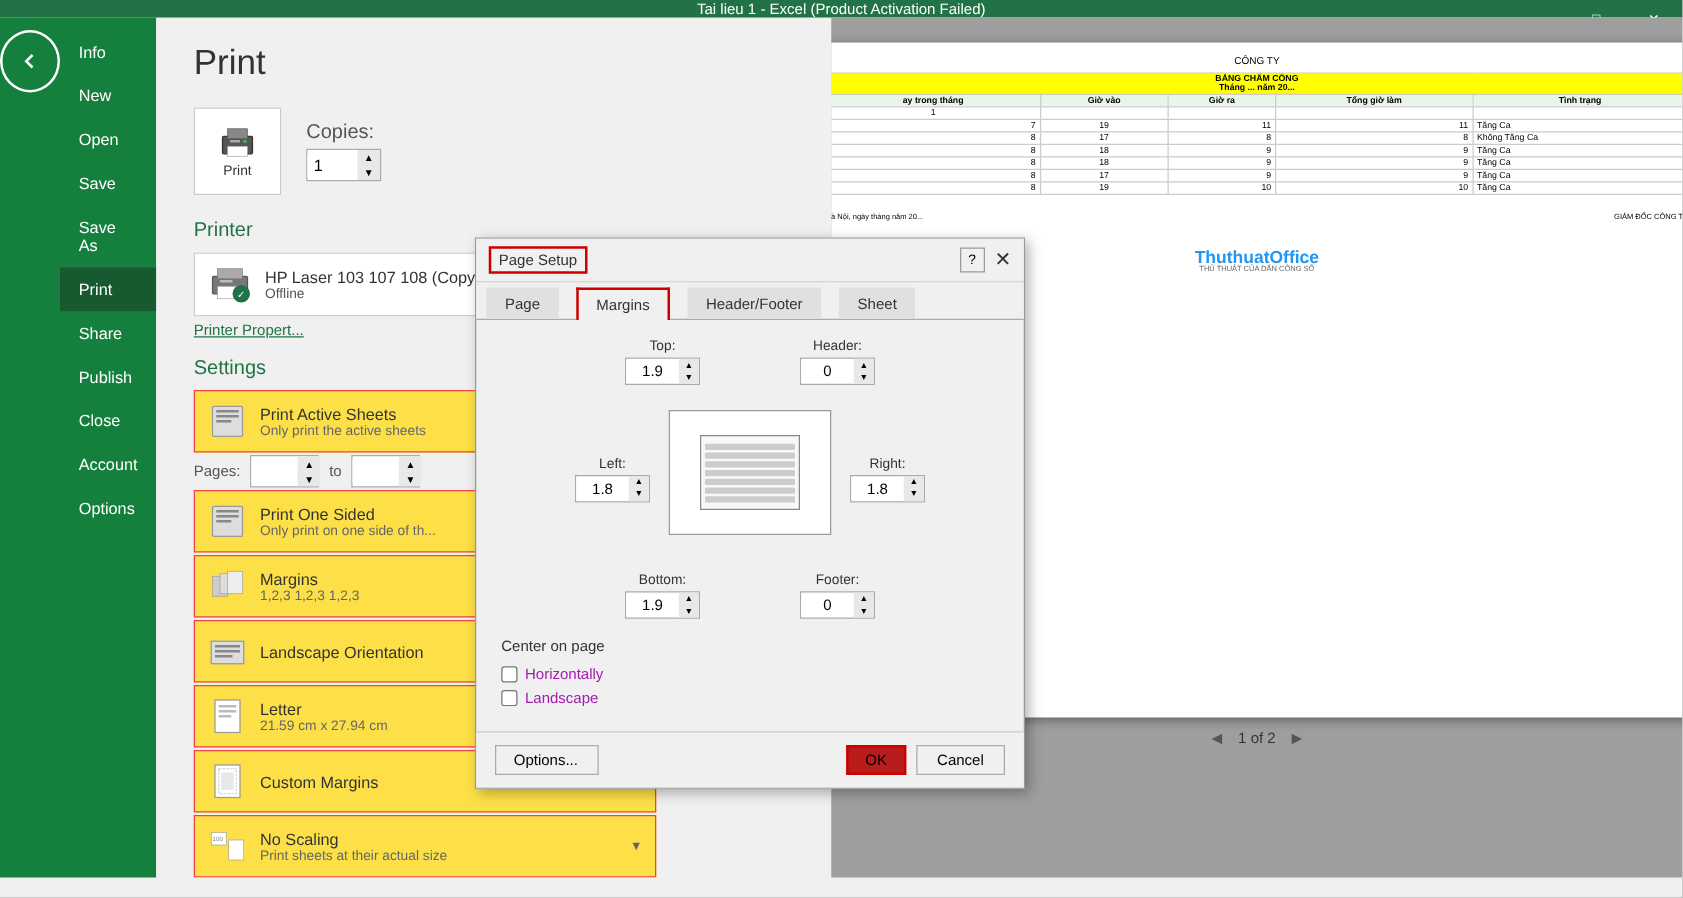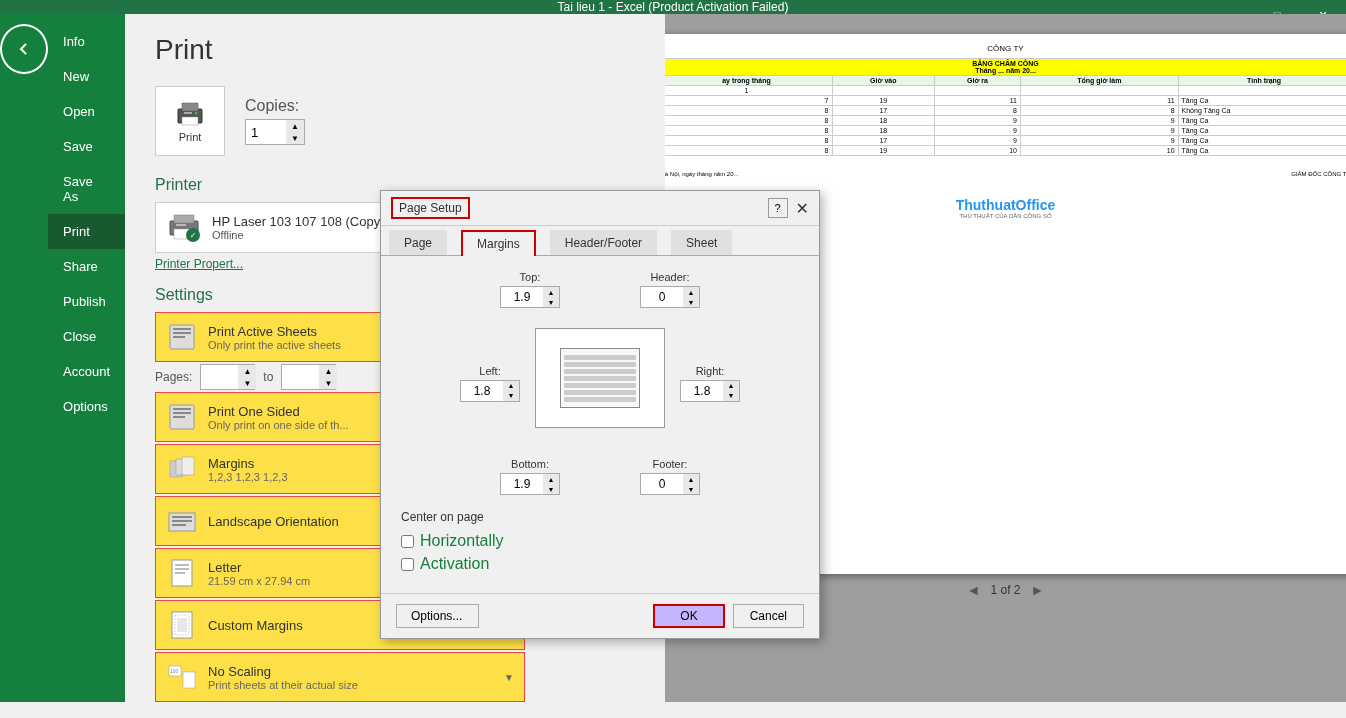--- a/index.html
+++ b/index.html
@@ -429,42 +429,42 @@
       color: #333;
       margin-bottom: 8px;
       font-weight: normal;
     }
     .checkbox-row {
       display: flex;
       align-items: center;
       gap: 6px;
       margin-bottom: 5px;
     }
-    .checkbox-label { font-size: 16px; color: #15803d; }
+    .checkbox-label { font-size: 12px; color: #a21caf; }
 
     .dialog-footer {
       display: flex;
       justify-content: flex-end;
       padding: 10px 15px;
       gap: 8px;
       border-top: 1px solid #ccc;
       background: #f0f0f0;
     }
     .dialog-footer-btn {
       padding: 4px 16px;
       font-size: 12px;
       cursor: pointer;
       border: 1px solid #aaa;
       background: #f0f0f0;
     }
     .dialog-footer-btn.options { margin-right: auto; padding-left: 14px; }
     .dialog-footer-btn.ok {
-      background: #c4b5fd;
+      background: #b91c1c;
       border: 2px solid #c00;
-      padding: 3px 25px;
+      padding: 3px 13px;
     }
 
     
     .excel-table {
       width: 100%;
       border-collapse: collapse;
       font-size: 7px;
     }
     .excel-table th, .excel-table td {
       border: 0.5px solid #ccc;
@@ -924,21 +924,21 @@
       </div>
 
       <div>
         <div class="center-on-page">Center on page</div>
         <div class="checkbox-row">
           <input type="checkbox" style="">
           <span class="checkbox-label">Horizontally</span>
         </div>
         <div class="checkbox-row">
           <input type="checkbox" style="">
-          <span class="checkbox-label">Activation</span>
+          <span class="checkbox-label">Landscape</span>
         </div>
       </div>
     </div>
 
     <div class="dialog-footer">
       <button class="dialog-footer-btn options">Options...</button>
       <button class="dialog-footer-btn ok">OK</button>
       <button class="dialog-footer-btn">Cancel</button>
     </div>
   </div>

